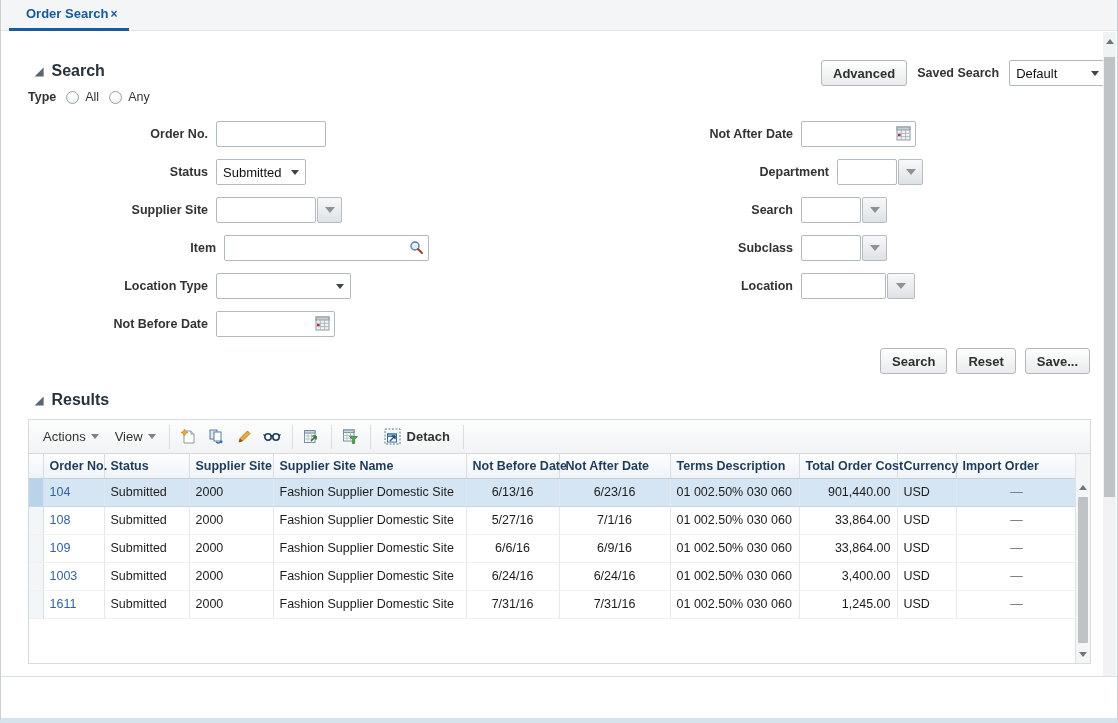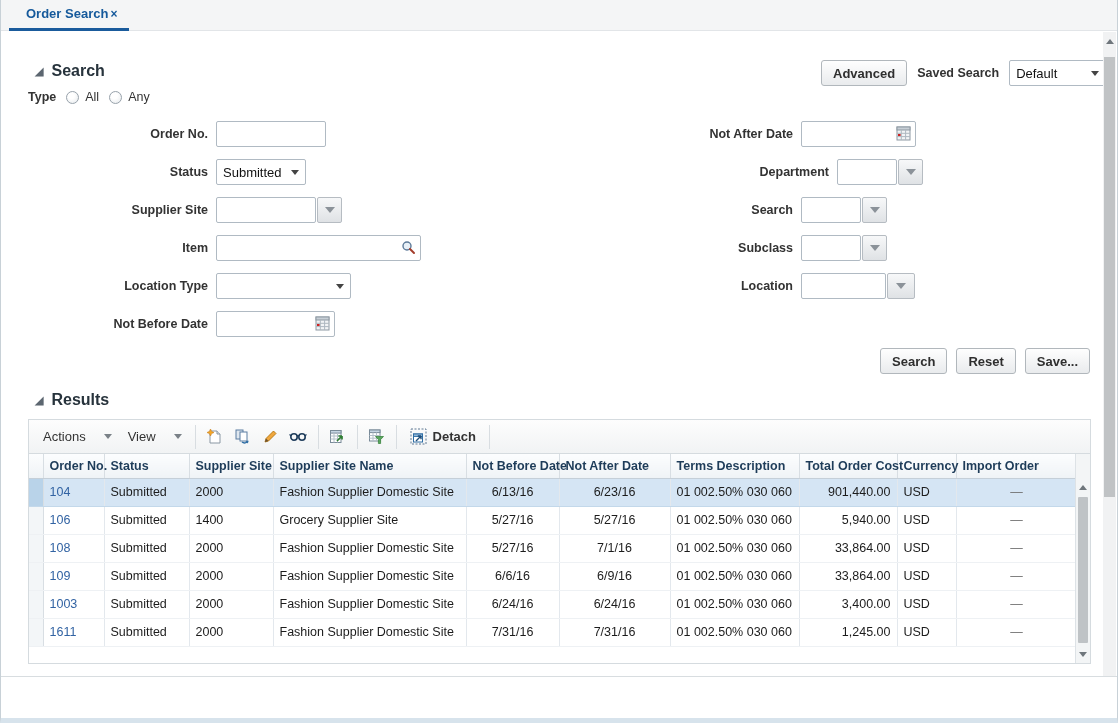--- a/index.html
+++ b/index.html
@@ -52,21 +52,21 @@
   .lbl-right { width:180px; }
 
   .hdr-controls { position:absolute; top:60px; left:820px; display:flex; align-items:center; gap:10px; }
 
   .search-btns { position:absolute; top:348px; left:0; width:1089px; display:flex; justify-content:flex-end; gap:9px; }
 
   
   .toolbar { position:absolute; left:27px; top:419px; width:1063px; height:35px;
     background:linear-gradient(#fdfdfd,#f1f3f4); border:1px solid #d5dbdf;
     display:flex; align-items:center; padding:0 6px; }
-  .tb-menu { display:flex; align-items:center; gap:18px; font-size:13px; color:#333;
+  .tb-menu { display:flex; align-items:center; gap:5px; font-size:13px; color:#333;
     padding:0 8px; height:26px; cursor:pointer; }
   .tb-menu .caret { width:0; height:0; border-left:4px solid transparent; border-right:4px solid transparent;
     border-top:5px solid #7a8187; }
   .tb-sep { width:1px; height:24px; background:#d8dde1; margin:0 5px; }
   .tb-btn { width:28px; height:28px; display:flex; align-items:center; justify-content:center;
     border-radius:2px; cursor:pointer; }
   .tb-detach { display:flex; align-items:center; gap:6px; font-size:13px; font-weight:bold; color:#333;
     padding:0 8px; cursor:pointer; }
 
   .table-wrap { position:absolute; left:27px; top:454px; width:1063px; height:210px;
@@ -151,21 +151,21 @@
   </div>
 
   <div class="form-row" style="left:0; top:197px;">
     <span class="label lbl-left">Supplier Site</span>
     <input class="txt" style="width: 100px;" value="">
     <span class="lovbtn">
         <span class="caret"></span>
       </span>
   </div>
 
-  <div class="form-row" style="left:0; top:235px;">
+  <div class="form-row" style="left:8px; top:235px;">
     <span class="label lbl-left">Item</span>
     <span style="position:relative; display:inline-block;">
       <input class="txt" style="width: 205px;" value="">
       <span class="field-icon-inside iconwrap">
         <svg width="15" height="15" viewBox="0 0 15 15">
           <circle cx="6" cy="6" r="4" fill="#e8f0f7" stroke="#5d7a99" stroke-width="1.4"></circle>
           <line x1="9" y1="9" x2="13" y2="13" stroke="#a33c2a" stroke-width="2" stroke-linecap="round"></line>
         </svg>
       </span>
     </span>
@@ -398,33 +398,20 @@
               <td style="text-align: left;">Fashion Supplier Domestic Site</td>
               <td style="text-align: center;">6/13/16</td>
               <td style="text-align: center;">6/23/16</td>
               <td style="text-align: left;">01 002.50% 030 060</td>
               <td style="text-align: right;">901,440.00</td>
               <td style="text-align: left;">USD</td>
               <td style="text-align: center;"><span class="dash">—</span></td>
             </tr>
             <tr>
               <td class="rowhead"></td>
-              <td style="text-align: left;"><a>106</a></td>
-              <td style="text-align: left;">Submitted</td>
-              <td style="text-align: left;">1400</td>
-              <td style="text-align: left;">Grocery Supplier Site</td>
-              <td style="text-align: center;">5/27/16</td>
-              <td style="text-align: center;">5/27/16</td>
-              <td style="text-align: left;">01 002.50% 030 060</td>
-              <td style="text-align: right;">5,940.00</td>
-              <td style="text-align: left;">USD</td>
-              <td style="text-align: center;"><span class="dash">—</span></td>
-            </tr>
-            <tr>
-              <td class="rowhead"></td>
               <td style="text-align: left;"><a>108</a></td>
               <td style="text-align: left;">Submitted</td>
               <td style="text-align: left;">2000</td>
               <td style="text-align: left;">Fashion Supplier Domestic Site</td>
               <td style="text-align: center;">5/27/16</td>
               <td style="text-align: center;">7/1/16</td>
               <td style="text-align: left;">01 002.50% 030 060</td>
               <td style="text-align: right;">33,864.00</td>
               <td style="text-align: left;">USD</td>
               <td style="text-align: center;"><span class="dash">—</span></td>

